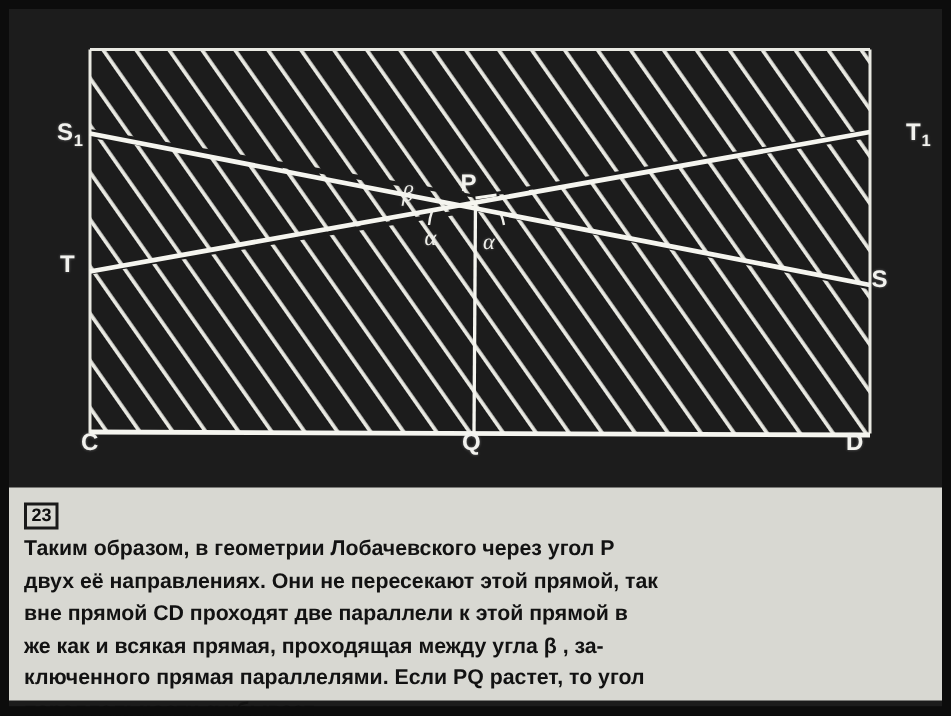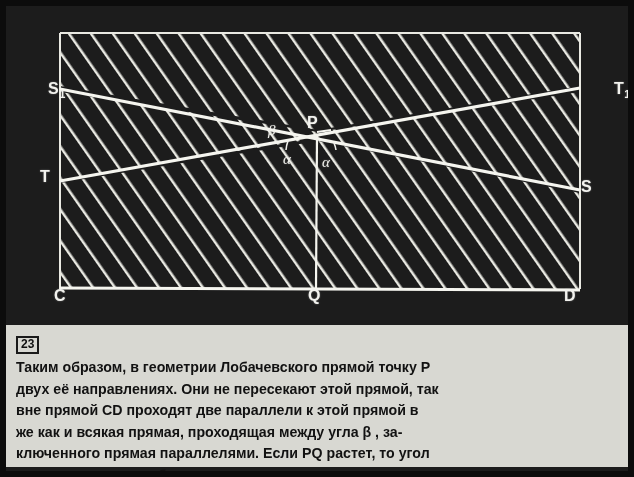--- a/index.html
+++ b/index.html
@@ -47,21 +47,20 @@
     color: #f2f2ee;
     font-family: "Liberation Sans", sans-serif;
     font-size: 16px;
     font-weight: 700;
     letter-spacing: 0.5px;
     text-shadow: 0 0 2px rgba(255,255,255,0.35);
     white-space: nowrap;
   }
   .lbl.sub {
     font-size: 16px;
-    margin-left: 10px;
   }
   .lbl .subdigit {
     font-size: 11px;
     vertical-align: sub;
   }
   .glbl {
     position: absolute;
     color: #efefea;
     font-family: "Liberation Serif", serif;
     font-style: italic;
@@ -177,21 +176,21 @@
     <div class="lbl" style="left:564px; top:287px;">D</div>
 
     <div class="glbl" style="left:268px; top:122px;">β</div>
     <div class="glbl" style="left:283px; top:151px;">α</div>
     <div class="glbl" style="left:322px; top:154px;">α</div>
   </div>
 
   <div id="caption">
     <div id="slide-number">23</div>
     <div id="caption-inner">
-      <span class="cap-line">Таким образом, в геометрии Лобачевского прямой точку P</span>
+      <span class="cap-line">Таким образом, в геометрии Лобачевского через угол P</span>
       <span class="cap-line">двух её направлениях. Они не пересекают этой прямой, так</span>
       <span class="cap-line">вне прямой CD проходят две параллели к этой прямой в</span>
       <span class="cap-line">же как и всякая прямая, проходящая между угла β , за-</span>
       <span class="cap-line">ключенного прямая параллелями. Если PQ растет, то угол</span>
       <span class="cap-line">параллельности α убывает.</span>
     </div>
   </div>
 
   <div id="bottom-strip"></div>
   <div id="border-dark"></div>

